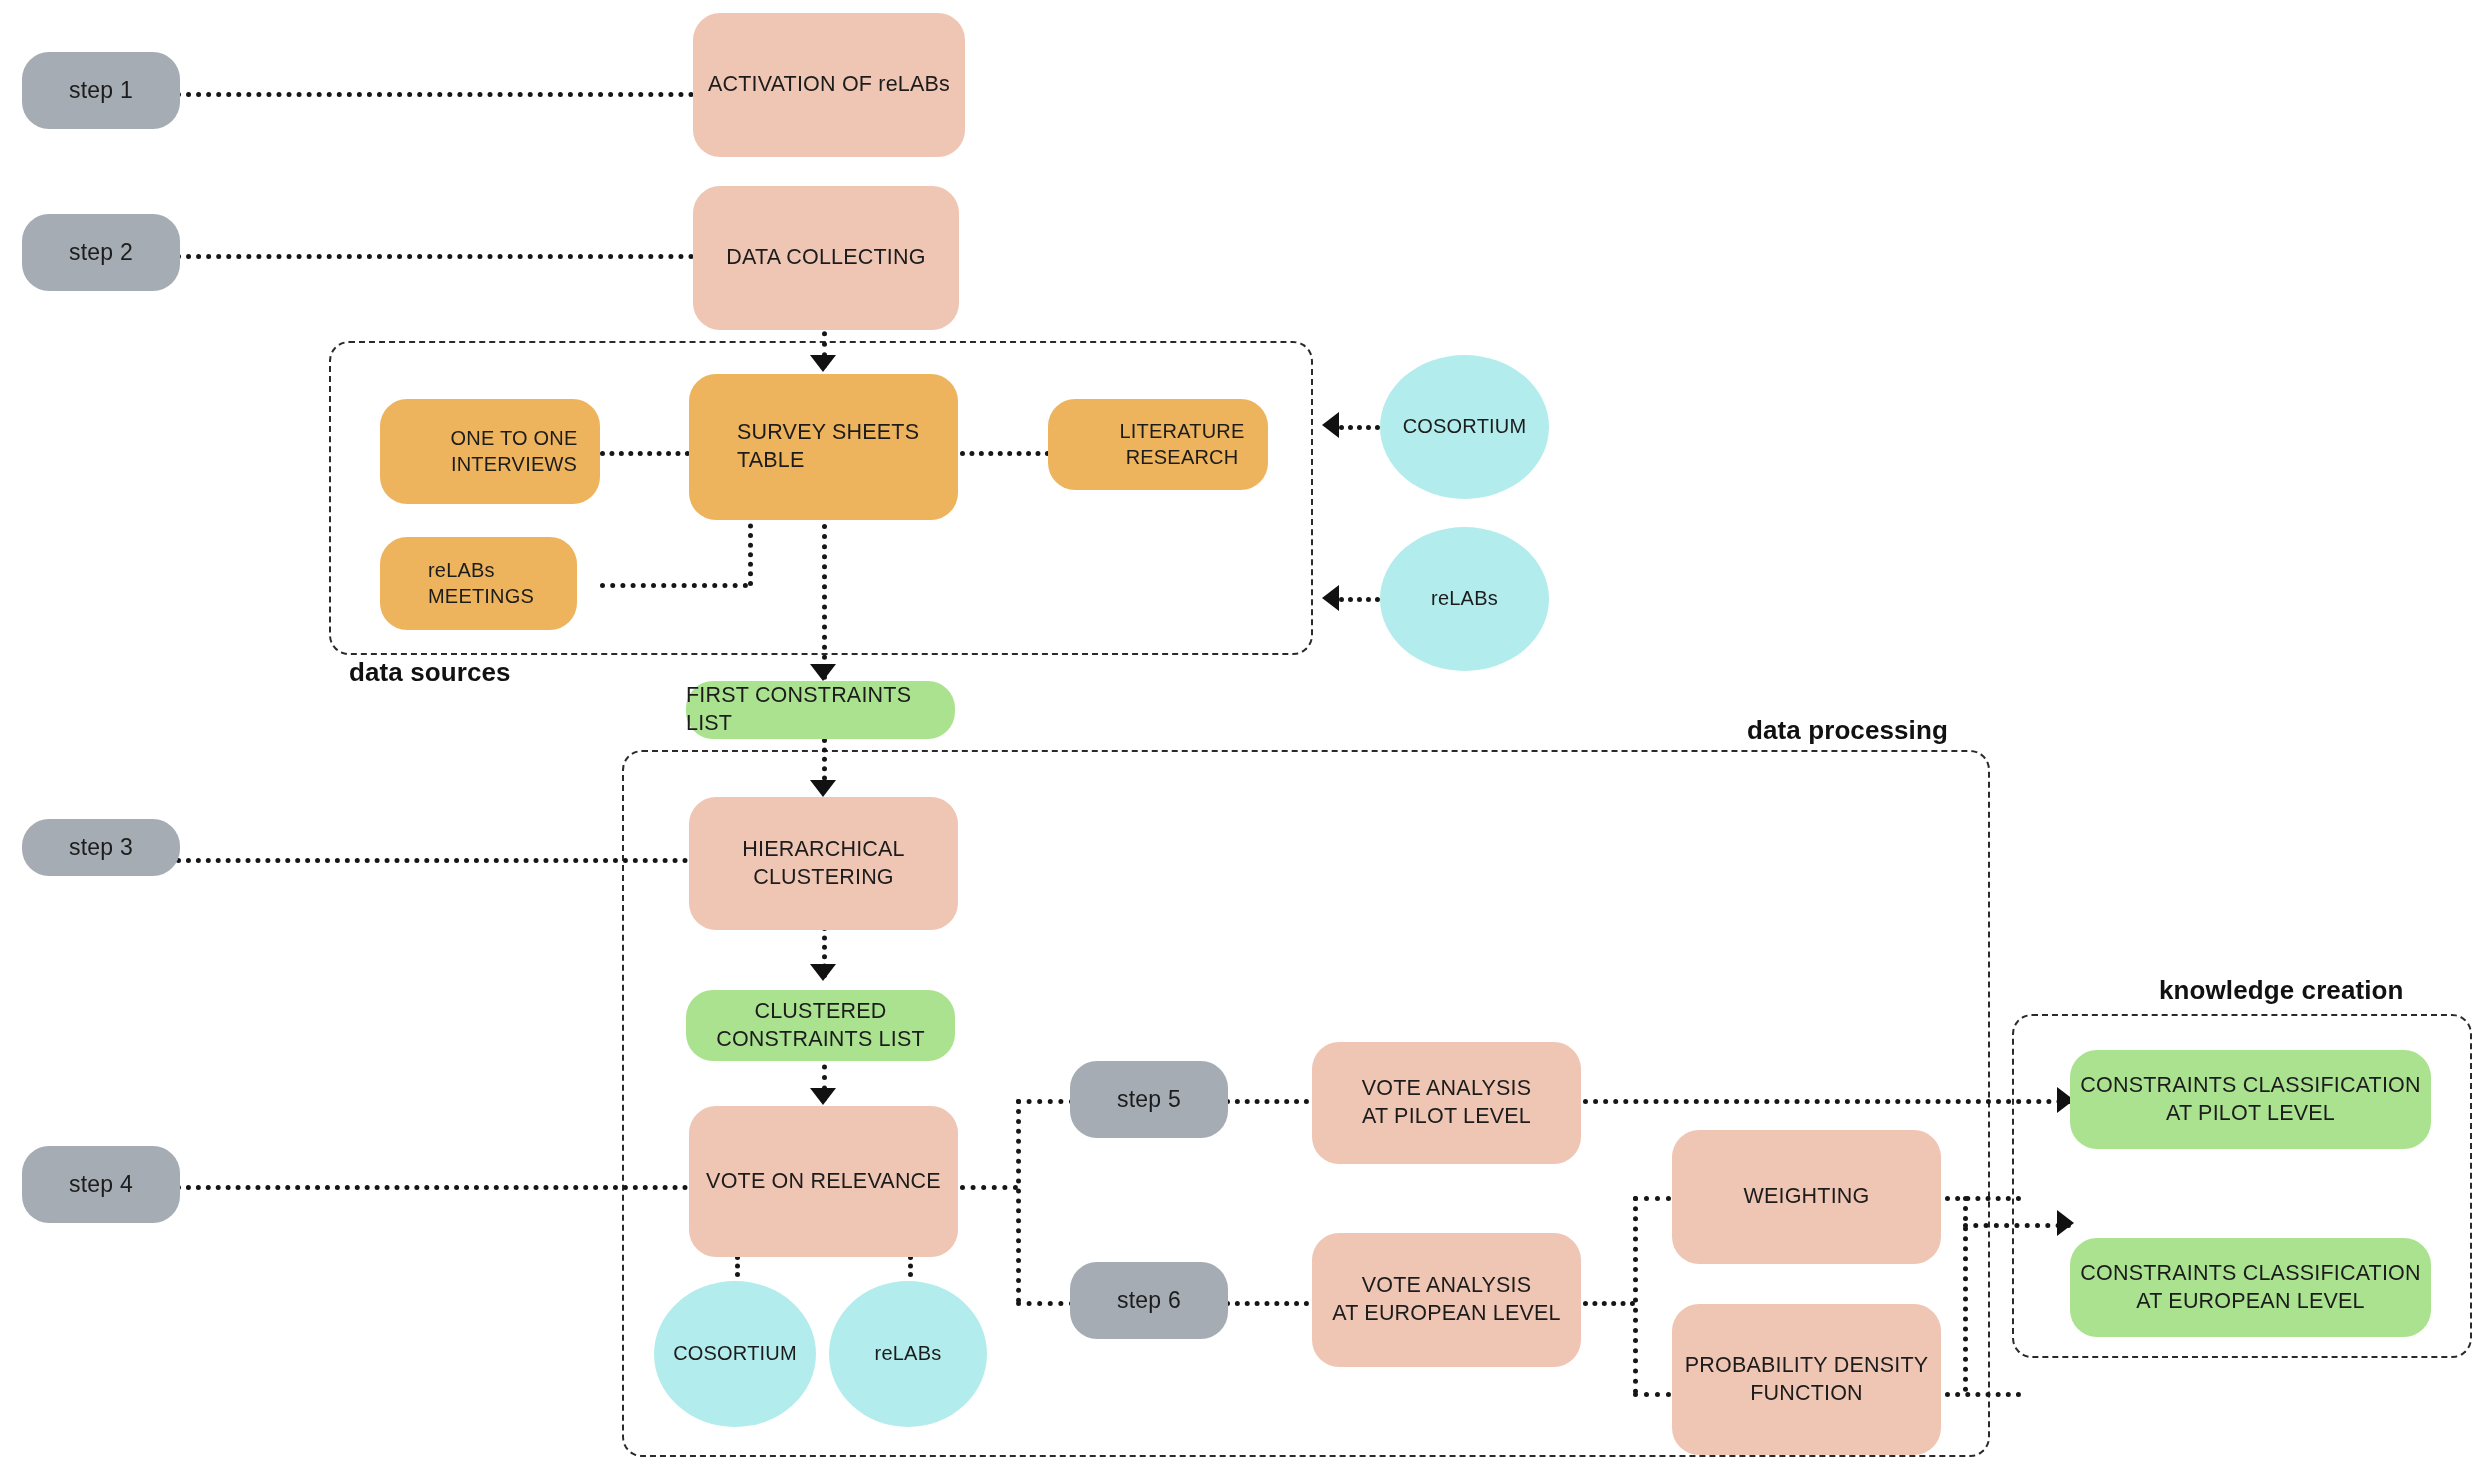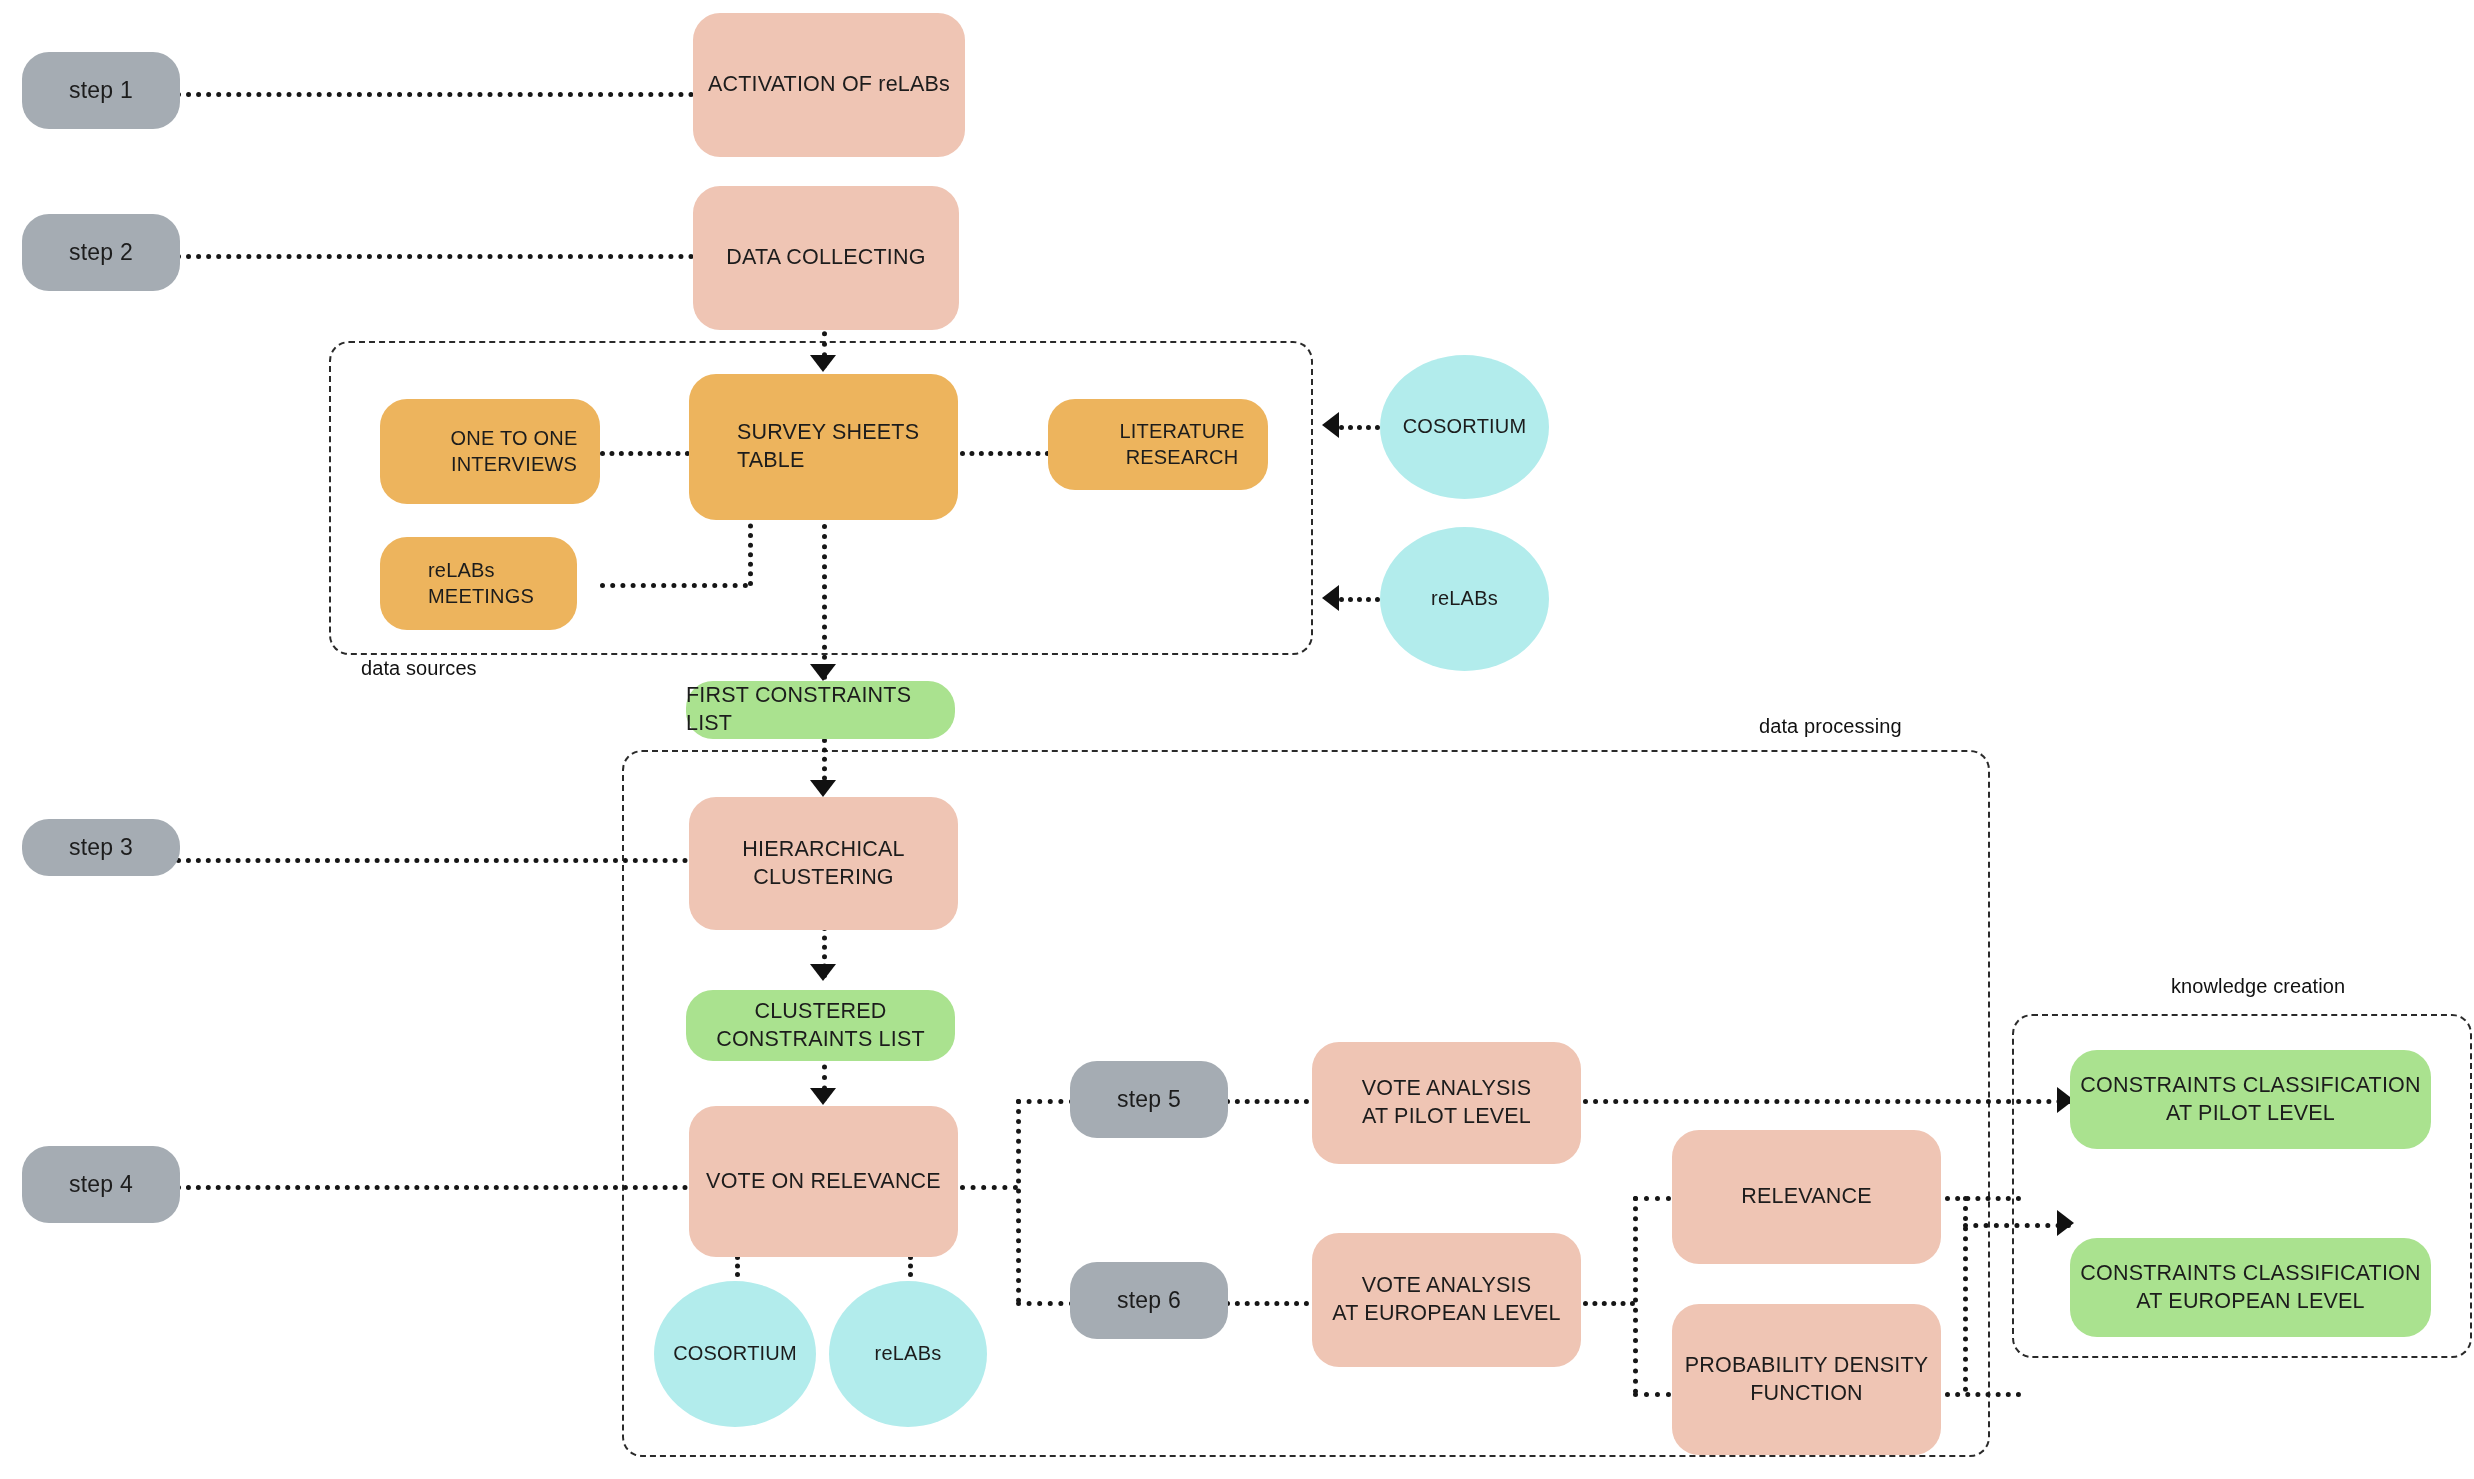--- a/index.html
+++ b/index.html
@@ -42,27 +42,26 @@
   .group-box {
     position: absolute;
     border: 2.3px dashed #2a2a2a;
     border-radius: 20px;
     box-sizing: border-box;
     background: transparent;
     z-index: 1;
   }
   .group-label {
     position: absolute;
-    font-size: 20px;
-    font-weight: normal;
+    font-size: 26px;
+    font-weight: bold;
     color: #111111;
     letter-spacing: 0.1px;
     z-index: 6;
     white-space: nowrap;
-    margin-left: 12px;
   }
 
   
   .conn-h {
     position: absolute;
     height: 0;
     border-top: 5.2px dotted #161616;
     z-index: 3;
   }
   .conn-v {
@@ -257,21 +256,21 @@
   <div class="node salmon fs-big" style="left:1312px; top:1042px; width:269px; height:122px; flex-direction:column;">
     <span>VOTE ANALYSIS</span>
     <span>AT PILOT LEVEL</span>
   </div>
   <div class="node salmon fs-big" style="left:1312px; top:1233px; width:269px; height:134px; flex-direction:column;">
     <span>VOTE ANALYSIS</span>
     <span>AT EUROPEAN LEVEL</span>
   </div>
 
   <div class="node salmon fs-big" style="left:1672px; top:1130px; width:269px; height:134px;">
-    <span>RELEVANCE</span>
+    <span>WEIGHTING</span>
   </div>
   <div class="node salmon fs-big" style="left:1672px; top:1304px; width:269px; height:151px; flex-direction:column;">
     <span>PROBABILITY DENSITY</span>
     <span>FUNCTION</span>
   </div>
 
   <div class="node green fs-big" style="left:2070px; top:1050px; width:361px; height:99px; flex-direction:column;">
     <span>CONSTRAINTS CLASSIFICATION</span>
     <span>AT PILOT LEVEL</span>
   </div>

